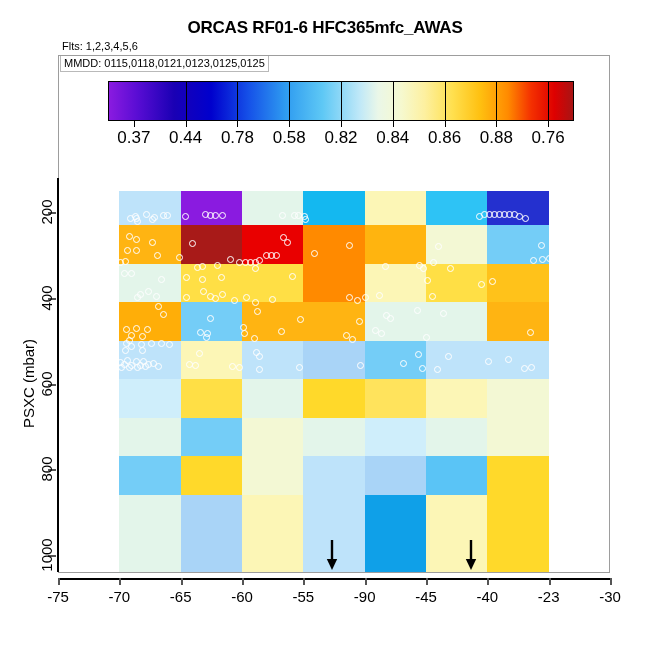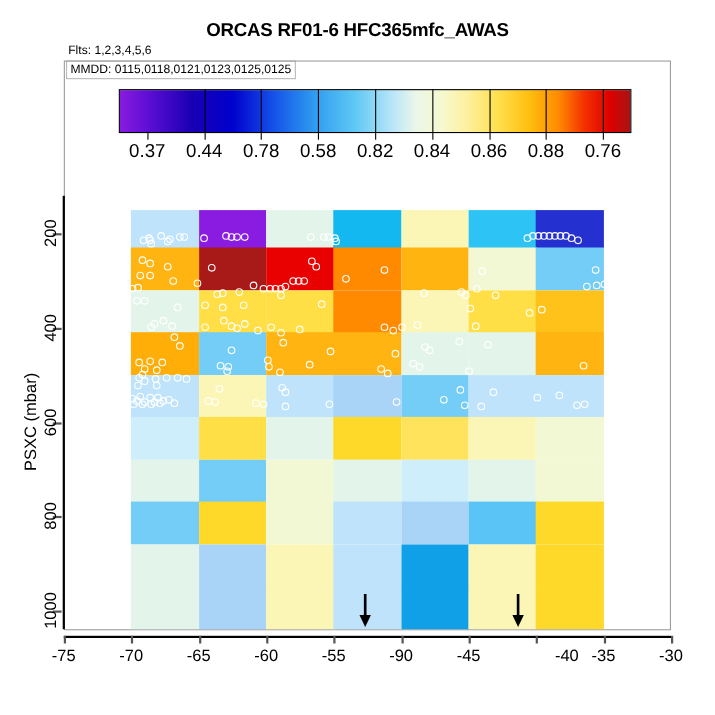--- a/index.html
+++ b/index.html
@@ -415,23 +415,23 @@
     <div class="xlabel" style="left: 180.667px;">-65</div>
     <div class="xtick" style="left: 242px;"></div>
     <div class="xlabel" style="left: 242px;">-60</div>
     <div class="xtick" style="left: 303.333px;"></div>
     <div class="xlabel" style="left: 303.333px;">-55</div>
     <div class="xtick" style="left: 364.667px;"></div>
     <div class="xlabel" style="left: 364.667px;">-90</div>
     <div class="xtick" style="left: 426px;"></div>
     <div class="xlabel" style="left: 426px;">-45</div>
     <div class="xtick" style="left: 487.333px;"></div>
-    <div class="xlabel" style="left: 487.333px; margin-left: 28px;">-40</div>
+    <div class="xlabel" style="left: 487.333px;">-40</div>
     <div class="xtick" style="left: 548.667px;"></div>
-    <div class="xlabel" style="left: 548.667px;">-35</div>
+    <div class="xlabel" style="left: 548.667px;">-23</div>
     <div class="xtick" style="left: 610px;"></div>
     <div class="xlabel" style="left: 610px;">-30</div>
     <div class="ytick" style="top: 212.261px;"></div>
     <div class="ylabel" style="top: 212.261px;">200</div>
     <div class="ytick" style="top: 297.913px;"></div>
     <div class="ylabel" style="top: 297.913px;">400</div>
     <div class="ytick" style="top: 383.565px;"></div>
     <div class="ylabel" style="top: 383.565px;">600</div>
     <div class="ytick" style="top: 469.217px;"></div>
     <div class="ylabel" style="top: 469.217px;">800</div>

